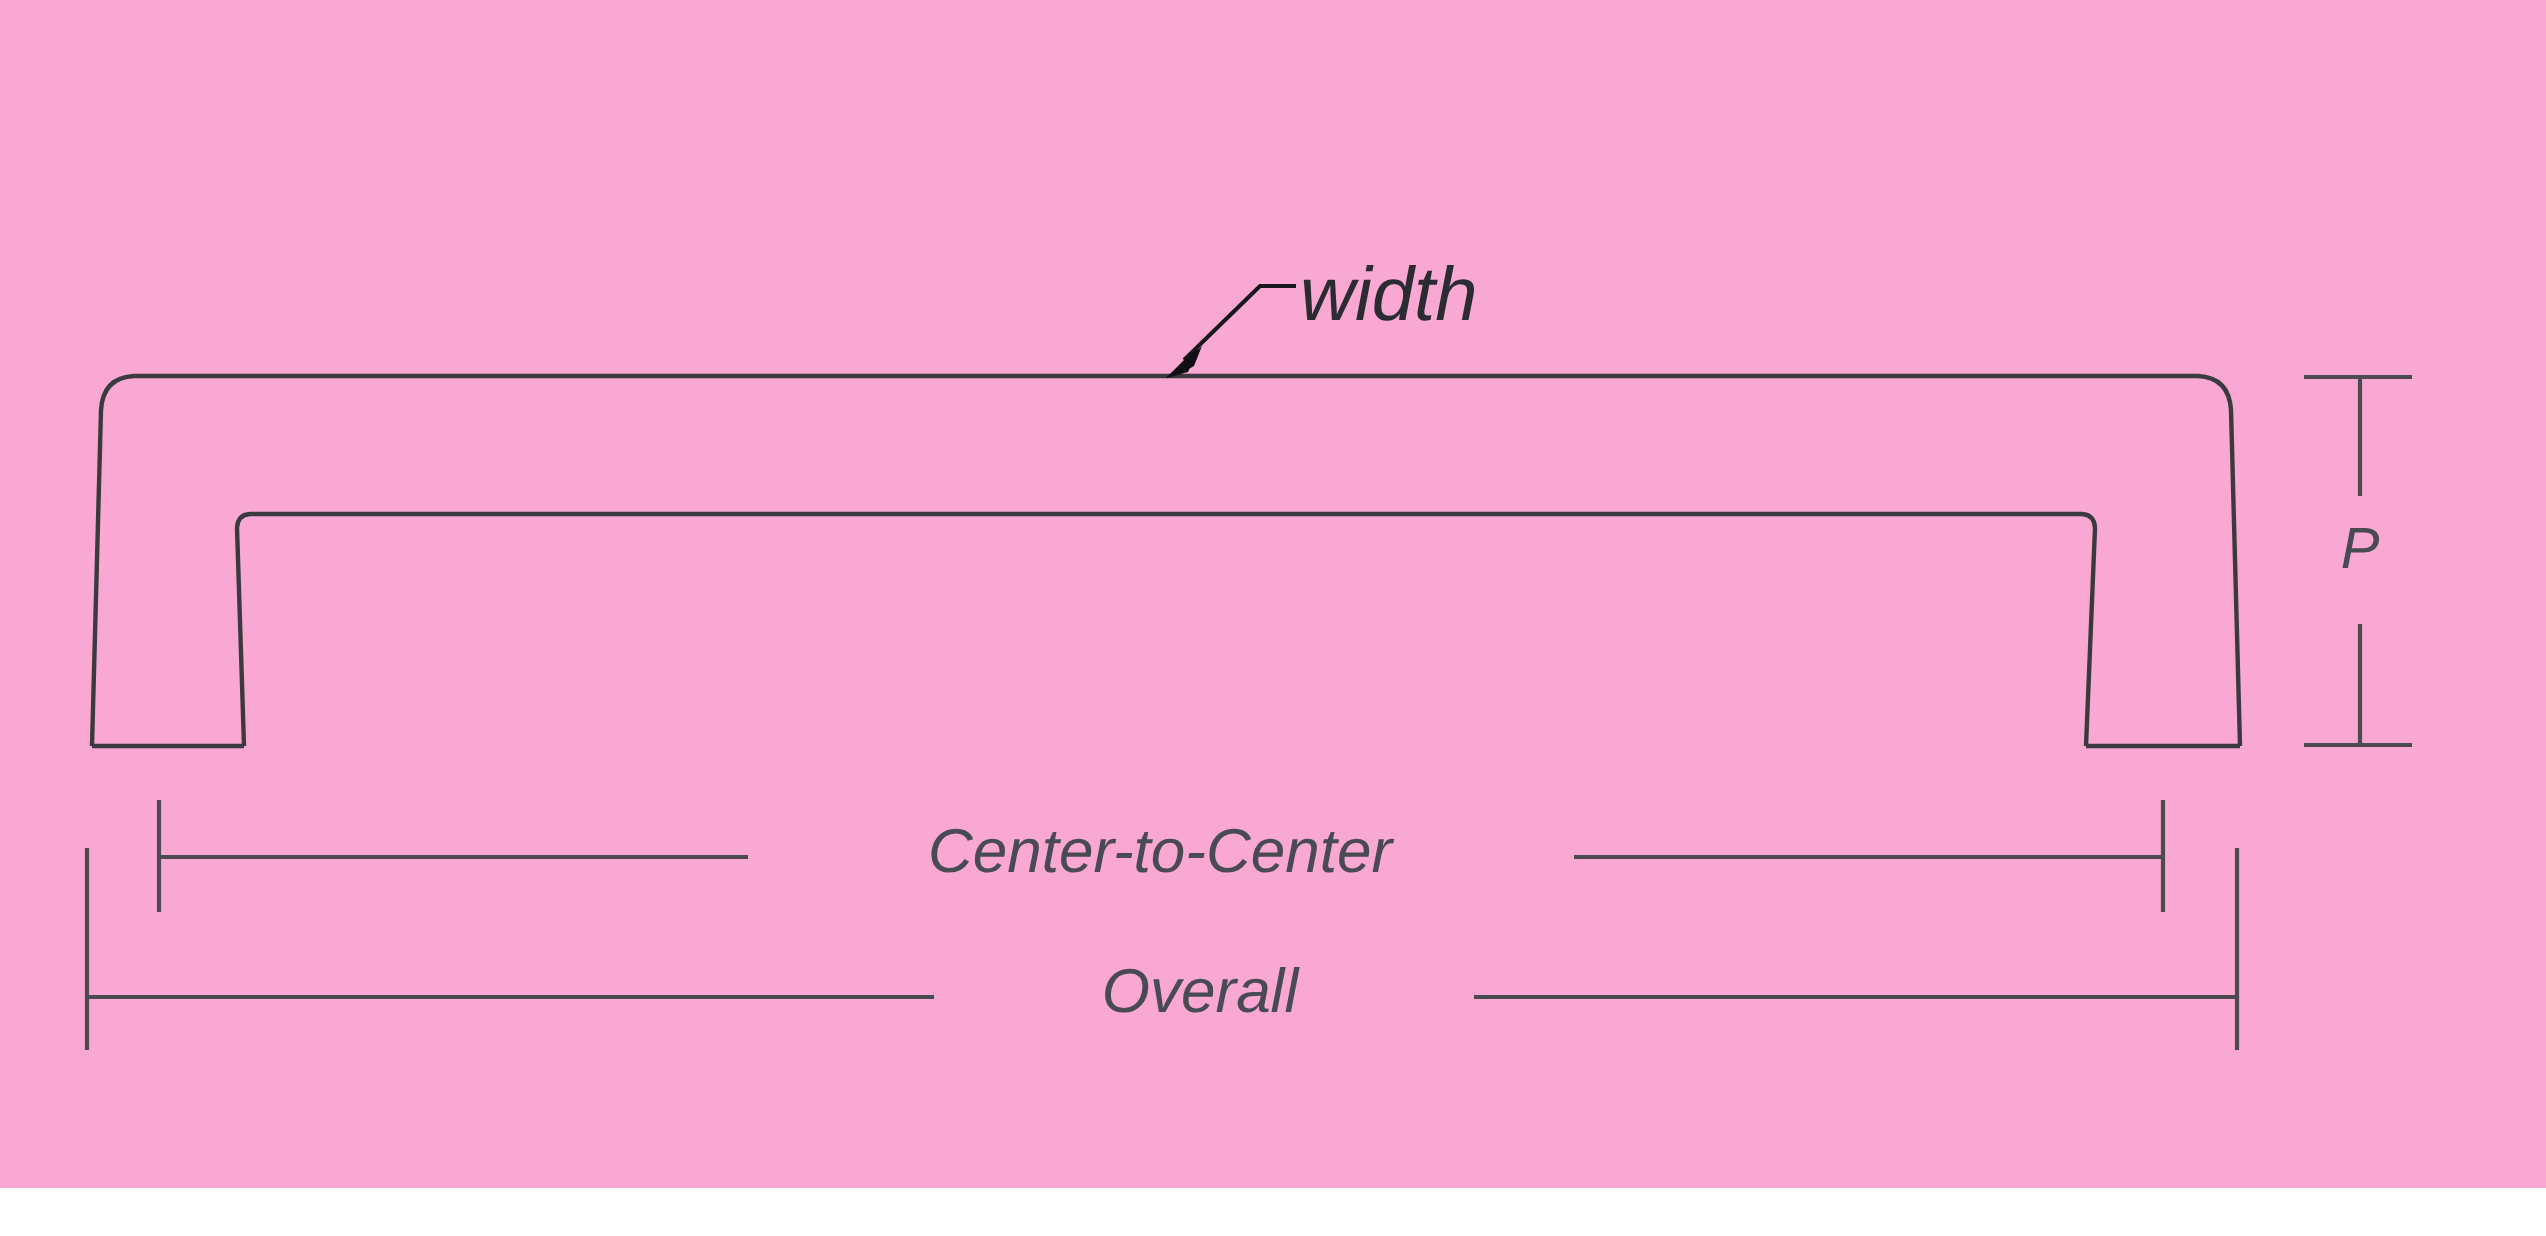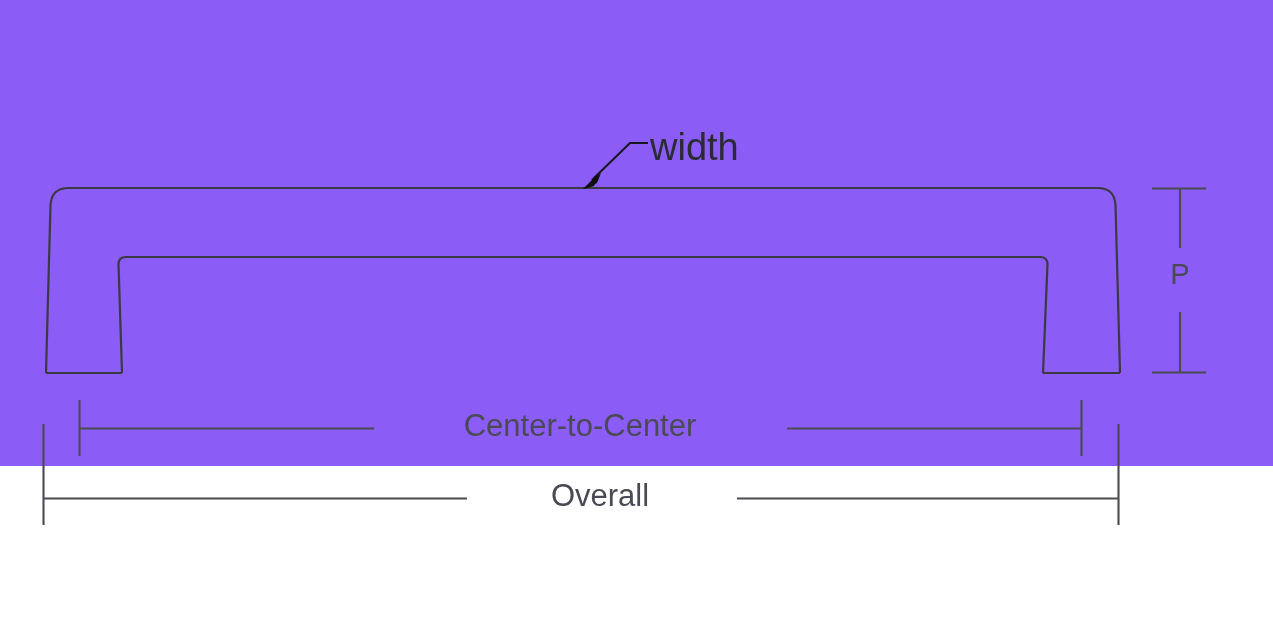--- a/index.html
+++ b/index.html
@@ -9,22 +9,23 @@
   }
   body {
     width: 1273px;
     height: 618px;
     overflow: hidden;
     font-family: "Liberation Sans", sans-serif;
   }
   #drawing-root {
     position: relative;
     width: 1273px;
-    height: 466px;
-    background: #8b5cf6;
+    height: 594px;
+    background: #f9a8d4;
+    font-style: italic;
   }
   svg#technical-drawing {
     display: block;
     width: 1273px;
     height: 618px;
   }
   .profile-outline {
     fill: none;
     stroke: #3a3a40;
     stroke-width: 2.2;

